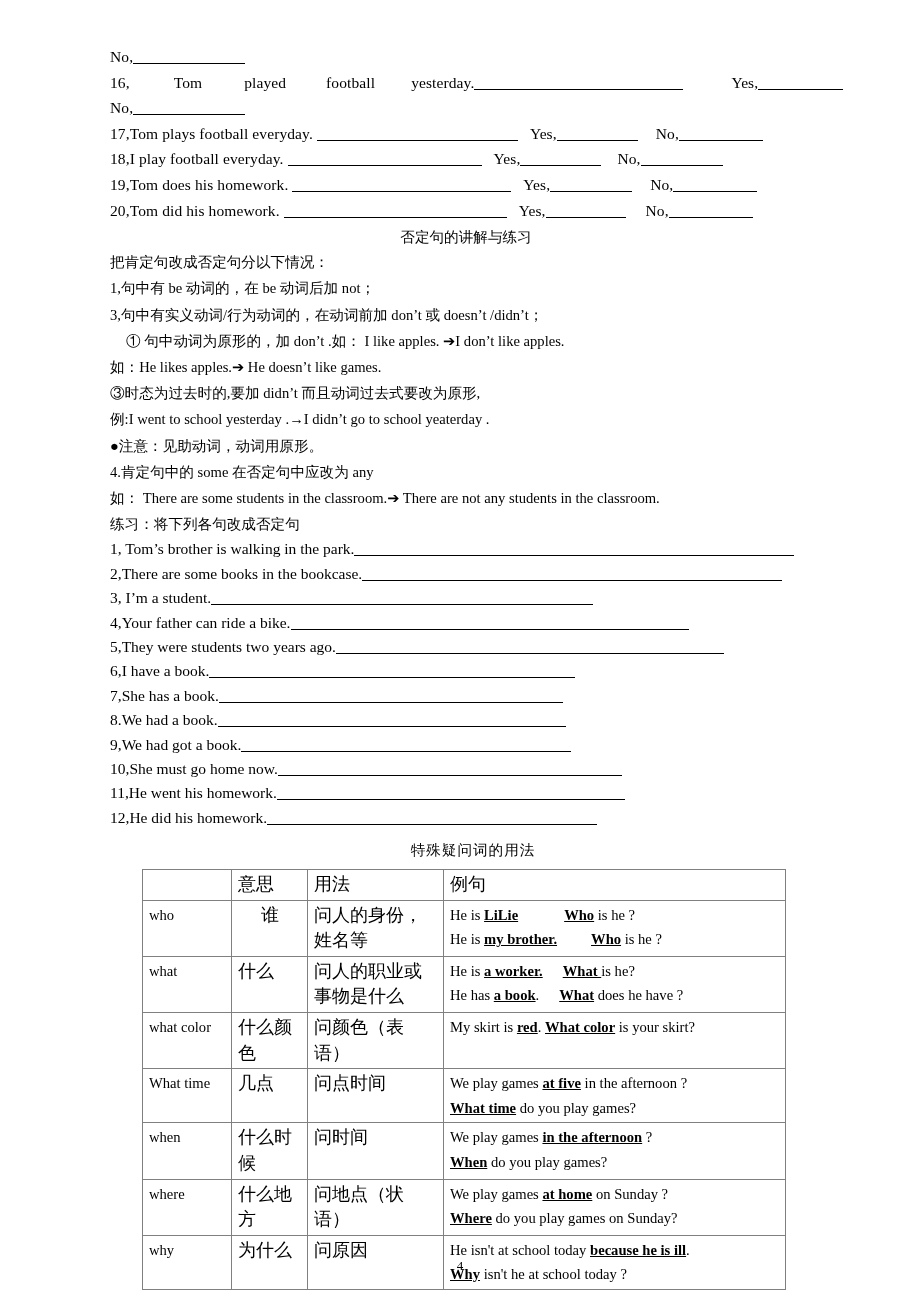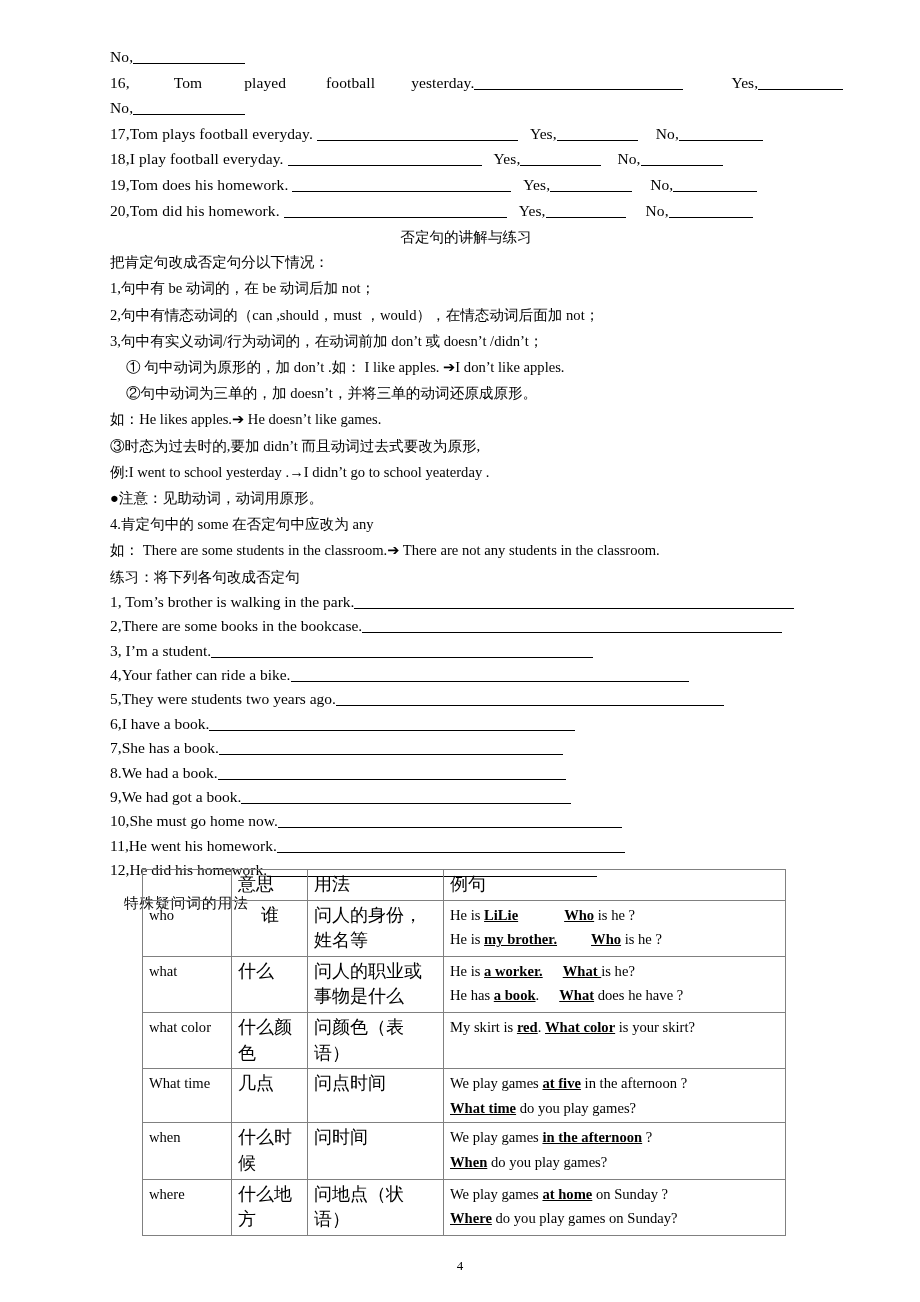--- a/index.html
+++ b/index.html
@@ -44,20 +44,21 @@
   .sp { display: inline-block; }
 
   
   .heading {
     text-align: center;
     font-size: 15.5px;
     line-height: 24px;
     font-family: "DejaVu Sans", "Liberation Sans", sans-serif;
   }
   .heading-big {
+    text-align: center;
     font-size: 19px;
     line-height: 30px;
     font-family: "DejaVu Sans", "Liberation Sans", sans-serif;
     letter-spacing: 1px;
   }
 
   
   .exp {
     font-size: 15.2px;
     line-height: 26.2px;
@@ -150,24 +151,22 @@
     </div>
 
     <div class="qline">
       <span>20,Tom did his homework.</span><span class="sp" style="width:4px"></span><span class="blank" style="width:223px"></span><span class="sp" style="width:12px"></span><span>Yes,</span><span class="blank" style="width:80px"></span><span class="sp" style="width:20px"></span><span>No,</span><span class="blank" style="width:84px"></span>
     </div>
 
     <div class="heading cn" style="margin-top:2px;">否定句的讲解与练习</div>
 
     <div class="exp cn">把肯定句改成否定句分以下情况：</div>
     <div class="exp cn">1,句中有 be 动词的，在 be 动词后加 not；</div>
-    <div class="exp cn">2,句中有情态动词的（can ,should，must ，would），在情态动词后面加 not；</div>
     <div class="exp cn">3,句中有实义动词/行为动词的，在动词前加 don’t 或 doesn’t /didn’t；</div>
     <div class="exp cn indent">① 句中动词为原形的，加 don’t .如： I like apples. ➔I don’t like apples.</div>
-    <div class="exp cn indent">②句中动词为三单的，加 doesn’t，并将三单的动词还原成原形。</div>
     <div class="exp cn">如：He likes apples.➔ He doesn’t like games.</div>
     <div class="exp cn">③时态为过去时的,要加 didn’t 而且动词过去式要改为原形,</div>
     <div class="exp cn">例:I went to school yesterday .→I didn’t go to school yeaterday .</div>
     <div class="exp cn">●注意：见助动词，动词用原形。</div>
     <div class="exp cn">4.肯定句中的 some 在否定句中应改为 any</div>
     <div class="exp cn">如： There are some students in the classroom.➔ There are not any students in the classroom.</div>
     <div class="exp cn">练习：将下列各句改成否定句</div>
 
     <div id="practice-list">
         <div class="prow"><span>1, Tom’s brother is walking in the park.</span><span class="blank" style="width: 440px;"></span></div>
@@ -242,18 +241,27 @@
           </tr>
           <tr>
             <td class="c-word">where</td>
             <td class="c-mean center-cn" style="text-align: left;"><span class="cn">什么地方</span></td>
             <td class="c-use"><span class="cn">问地点（状语）</span></td>
             <td class="c-ex">
               <span class="exline">We play games <span class="bu">at home</span> on Sunday ?</span>
               <span class="exline"><span class="bu">Where</span> do you play games on Sunday?</span>
             </td>
           </tr>
+          <tr>
+            <td class="c-word">why</td>
+            <td class="c-mean center-cn" style="text-align: left;"><span class="cn">为什么</span></td>
+            <td class="c-use"><span class="cn">问原因</span></td>
+            <td class="c-ex">
+              <span class="exline">He isn't at school today <span class="bu">because he is ill</span>.</span>
+              <span class="exline"><span class="bu">Why</span> isn't he at school today ?</span>
+            </td>
+          </tr>
         </tbody>
     </table>
   </div>
 
   <div class="pageno">4</div>
 </div>
 
 </body></html>

